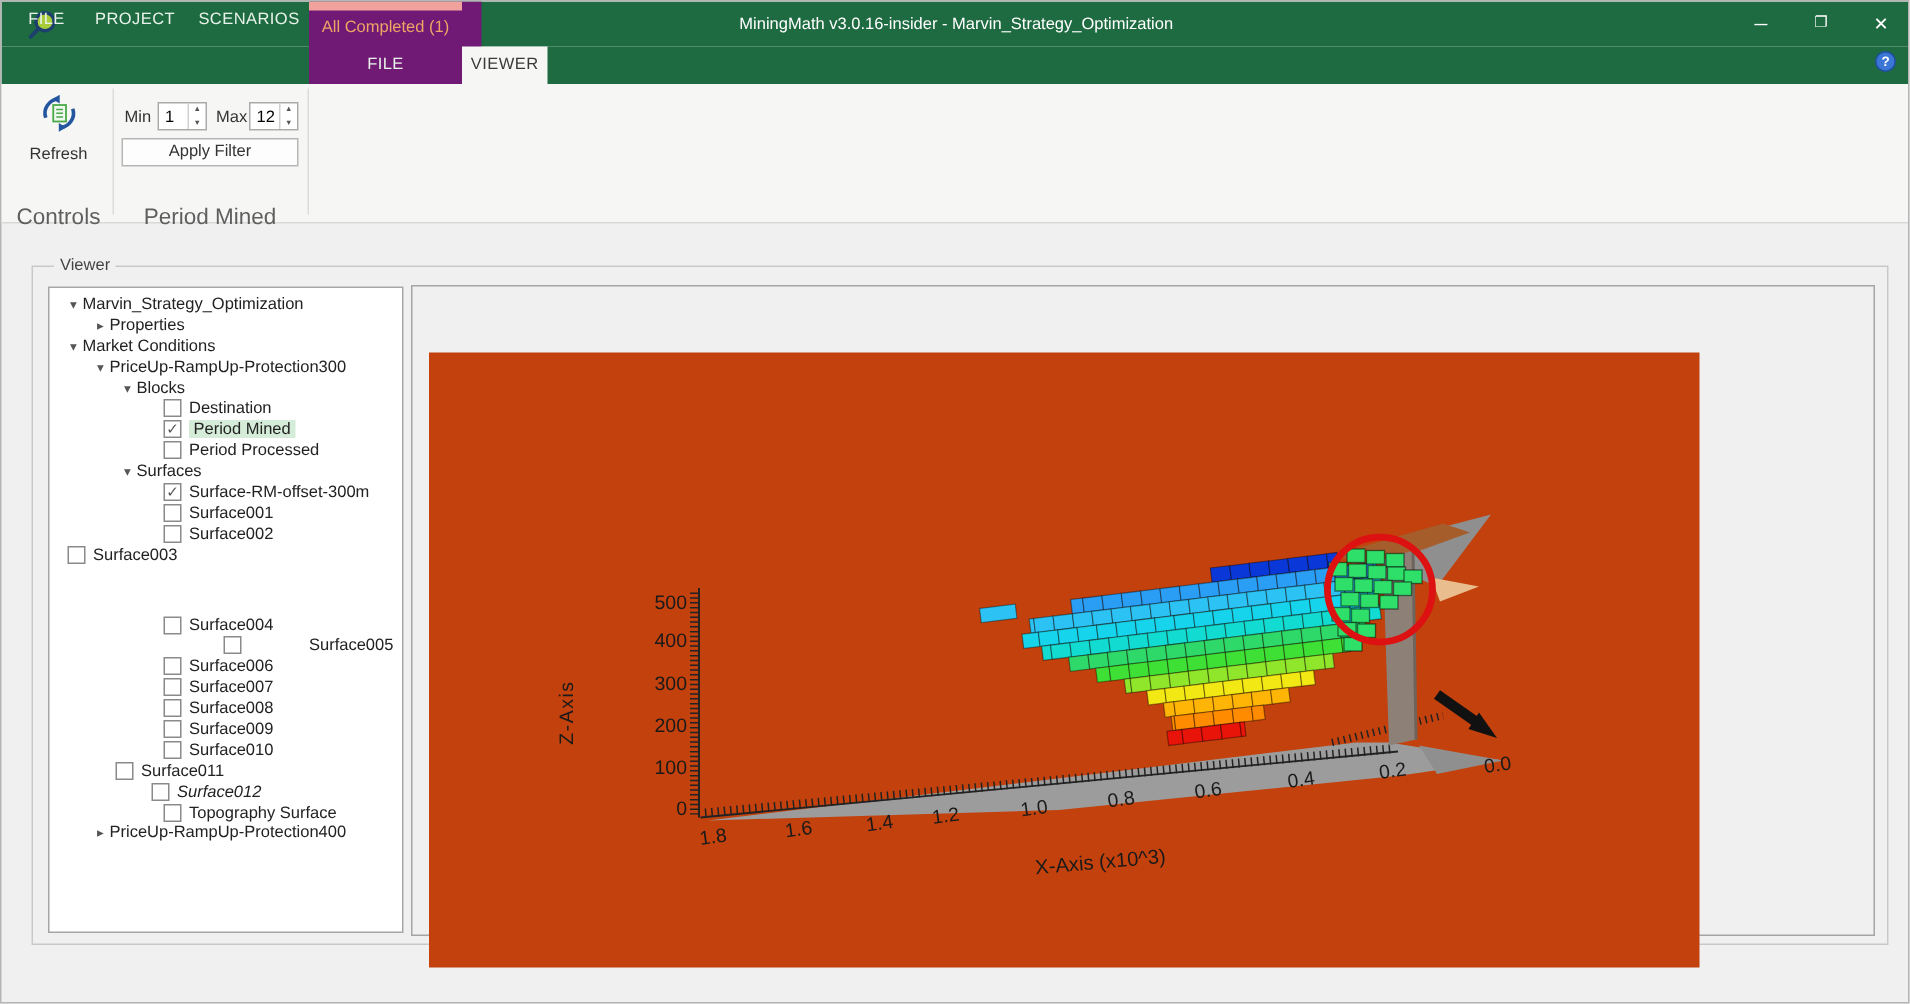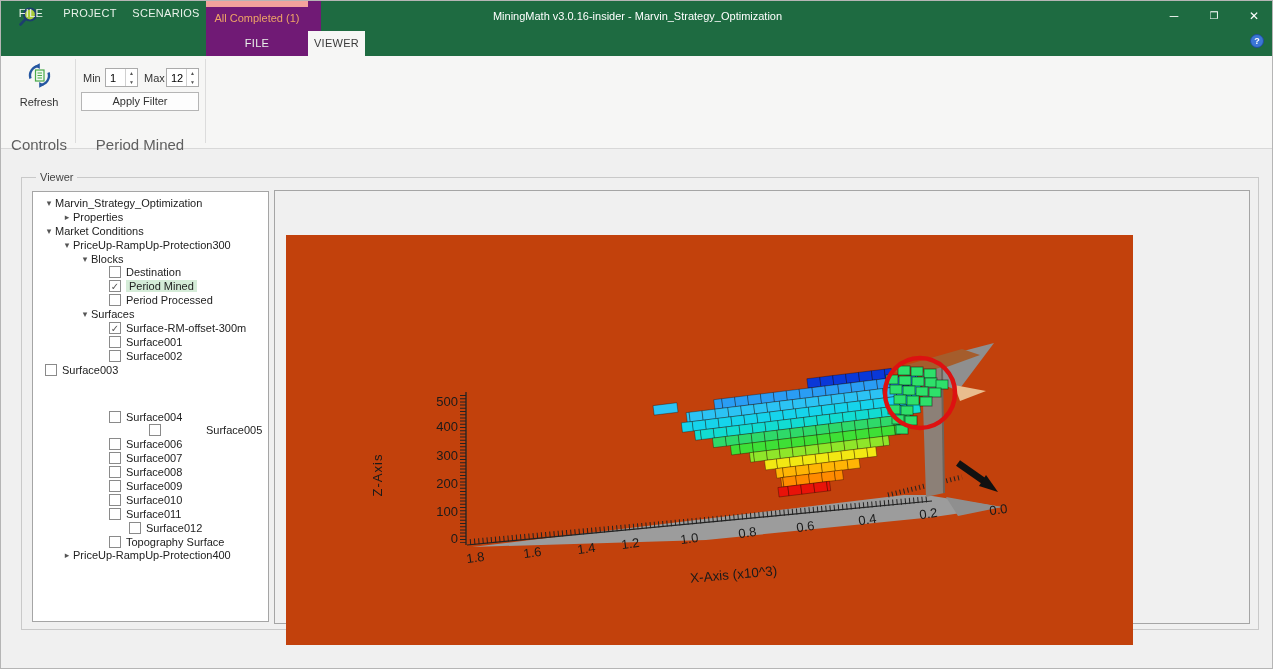--- a/index.html
+++ b/index.html
@@ -234,26 +234,26 @@
       <div class="tree-row" style="padding-left: 64px;">
         <span class="exp"></span>
         <span class="cbx"></span>
         <span>Surface009</span>
       </div>
       <div class="tree-row" style="padding-left: 64px; text-align: center;">
         <span class="exp"></span>
         <span class="cbx"></span>
         <span>Surface010</span>
       </div>
-      <div class="tree-row" style="padding-left: 64px;">
+      <div class="tree-row" style="padding-left: 32px;">
         <span class="exp"></span>
         <span class="cbx"></span>
         <span>Surface011</span>
       </div>
-      <div class="tree-row" style="padding-left: 84px;">
+      <div class="tree-row" style="padding-left: 56px; font-style: italic;">
         <span class="exp"></span>
         <span class="cbx"></span>
         <span>Surface012</span>
       </div>
       <div class="tree-row" style="padding-left: 64px;">
         <span class="exp"></span>
         <span class="cbx"></span>
         <span>Topography Surface</span>
       </div>
       <div class="tree-row" style="padding-left: 28px;">

